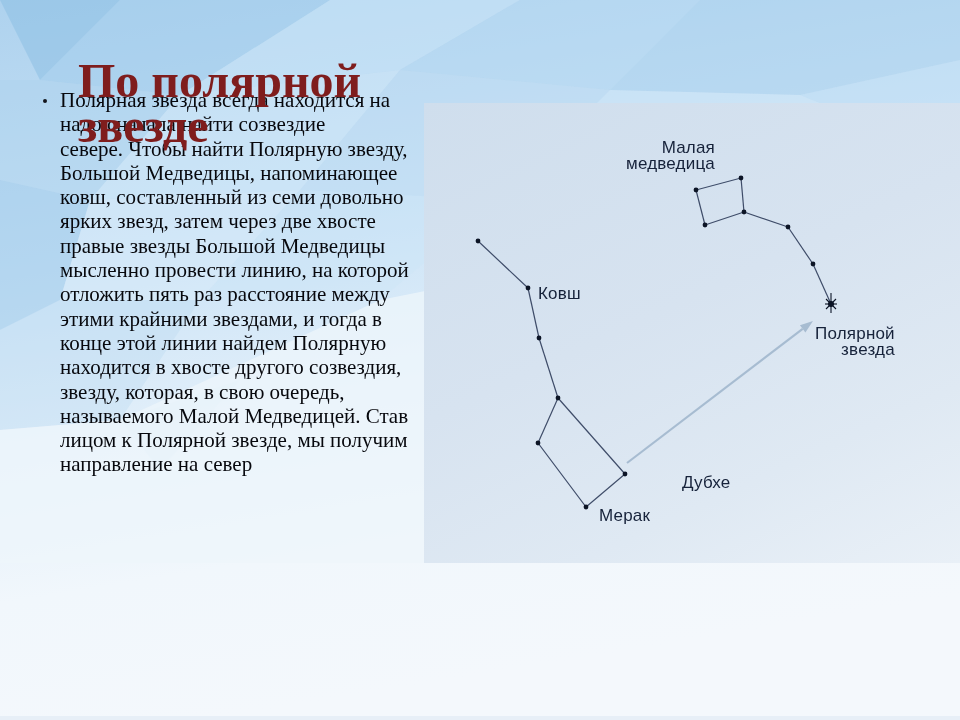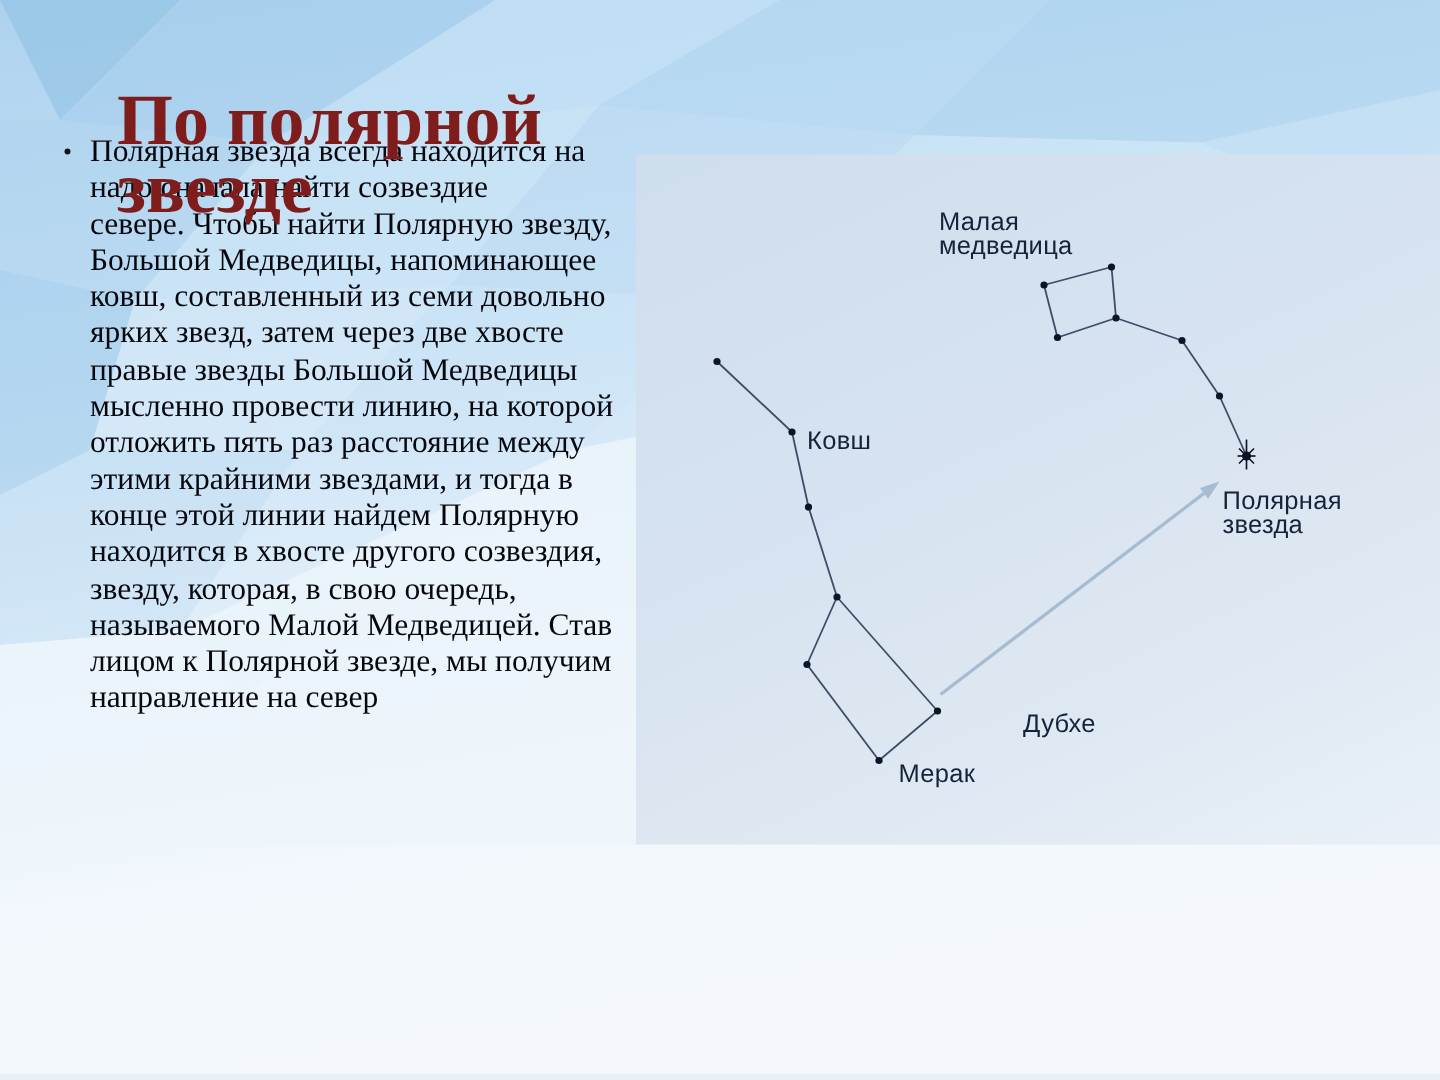--- a/index.html
+++ b/index.html
@@ -35,21 +35,21 @@
   .diagram-panel{
     position:absolute; left:424px; top:103px; width:536px; height:460px;
     background:linear-gradient(155deg, #cfdeed 0%, #d7e3f0 45%, #dfe9f3 75%, #e9f0f7 100%);
     z-index:1;
   }
   .constellation-svg{position:absolute; left:0; top:0; width:536px; height:460px; display:block;}
   .star-label{
     position:absolute;
     font-family:"Liberation Sans", sans-serif;
     font-size:17px; line-height:16px; color:#16223a;
-    white-space:pre-line; letter-spacing:0.2px;
+    white-space:pre-line; letter-spacing:0.2px;text-align:right;
   }
   .lbl-ursa-minor{left:202px; top:37px;}
   .lbl-kovsh{left:114px; top:183px;}
   .lbl-dubhe{left:210px; top:372px;margin-left:48px;}
   .lbl-merak{left:175px; top:405px;}
   .lbl-polaris{left:391px; top:223px;}
 </style>
 </head>
 <body>
 
@@ -145,18 +145,18 @@
         <line x1="401" y1="201" x2="413" y2="201" stroke="#0c1425" stroke-width="1.1"></line>
         <line x1="402" y1="196" x2="412" y2="206" stroke="#0c1425" stroke-width="1.1"></line>
         <line x1="402" y1="206" x2="412" y2="196" stroke="#0c1425" stroke-width="1.1"></line>
         <circle cx="407" cy="201" r="3" fill="#0c1425"></circle>
       </svg>
     <div class="star-label lbl-ursa-minor">Малая
 медведица</div>
     <div class="star-label lbl-kovsh">Ковш</div>
     <div class="star-label lbl-dubhe">Дубхе</div>
     <div class="star-label lbl-merak">Мерак</div>
-    <div class="star-label lbl-polaris">Полярная
+    <div class="star-label lbl-polaris">Полярной
 звезда</div>
   </div>
 
   <div class="bottom-edge"></div>
 </div>
 
 </body></html>

